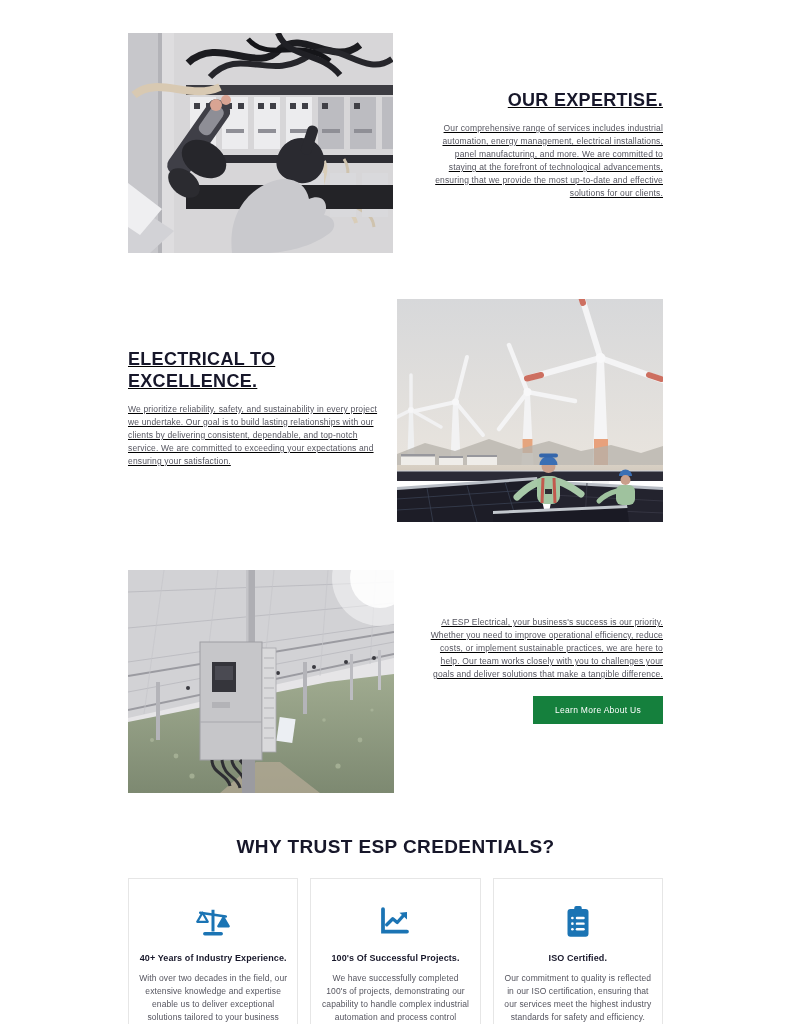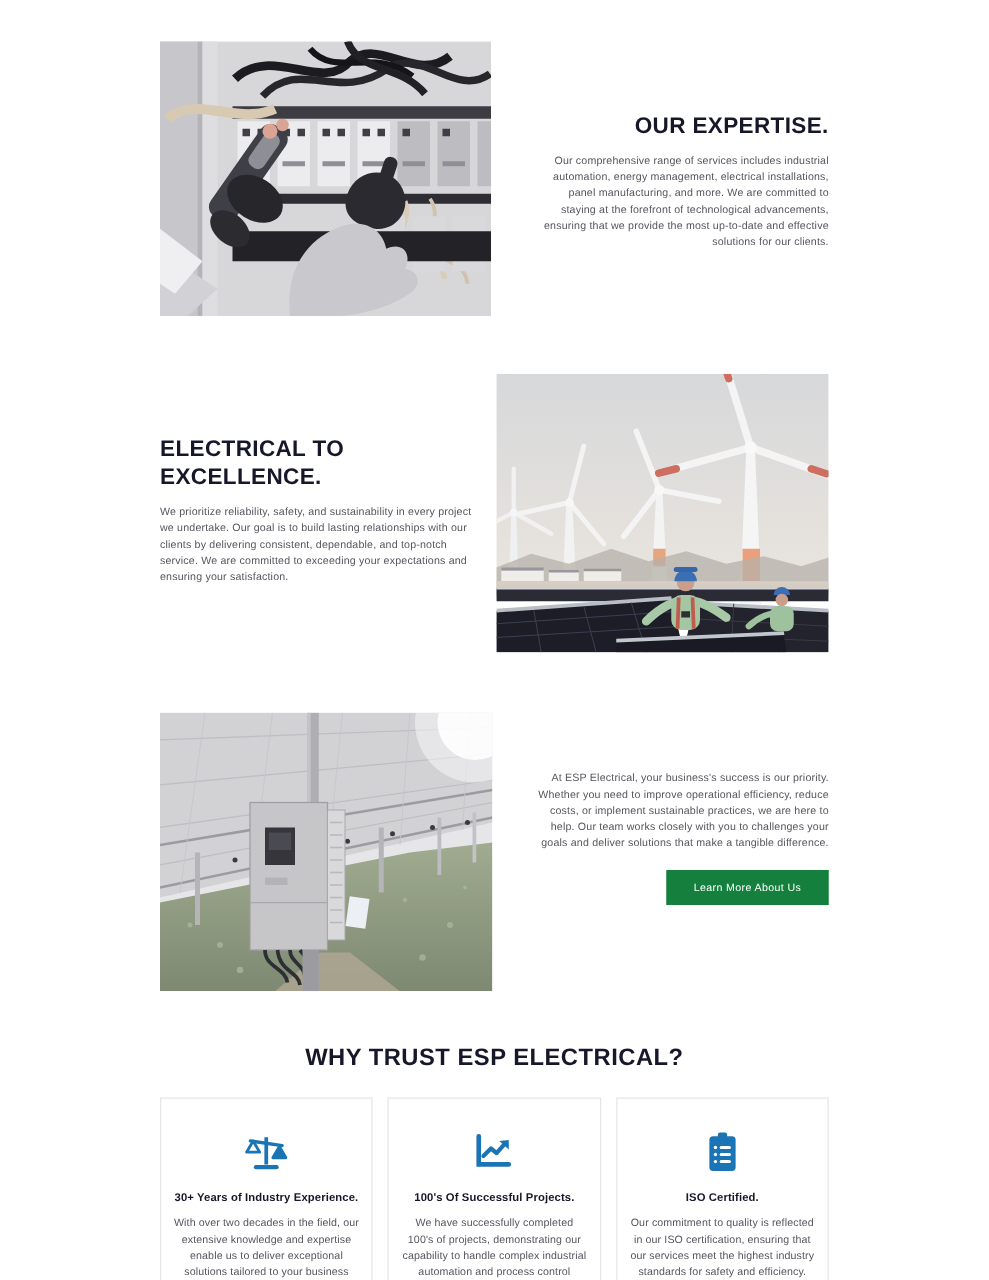--- a/index.html
+++ b/index.html
@@ -1,21 +1,21 @@
 <!DOCTYPE html>
 <html><head>
 <meta charset="utf-8">
 <style>
   html,body{margin:0;padding:0;background:#ffffff;}
   .page{
     width:791px;height:1024px;overflow:hidden;background:#ffffff;
     font-family:"Liberation Sans",sans-serif;position:relative;
   }
   .content{width:535px;margin:0 auto;padding-top:33px;}
-  .row{display:flex;}
+  .row{display:flex;text-decoration:underline;}
   .photo{width:265px;height:220px;flex-shrink:0;overflow:hidden;}
   .photo svg{display:block;width:100%;height:100%;}
   .sec1{margin-bottom:46px;}
   .sec2{margin-bottom:48px;}
   .sec2 .photo,.sec3 .photo{width:266px;height:223px;}
   .textcol{flex:1;min-width:0;}
   .t-right{text-align:right;padding-left:33px;}
   .t-left{text-align:left;padding-right:10px;}
   .sec1 .textcol{padding-top:57px;}
   .sec2 .textcol{padding-top:50px;}
@@ -344,34 +344,34 @@
           <rect x="150" y="148" width="16" height="24" fill="#eceff3" transform="rotate(8 158 160)"></rect>
         </svg>
       </div>
       <div class="textcol t-right">
         <p class="bodytext">At ESP Electrical, your business's success is our priority. Whether you need to improve operational efficiency, reduce costs, or implement sustainable practices, we are here to help. Our team works closely with you to challenges your goals and deliver solutions that make a tangible difference.</p>
         <button class="btn">Learn More About Us</button>
       </div>
     </section>
 
     <section class="credentials">
-      <h2 class="cred-heading">WHY TRUST ESP ELECTRICAL?</h2>
+      <h2 class="cred-heading">WHY TRUST ESP CREDENTIALS?</h2>
       <div class="cards">
 
         <div class="card">
           <div class="card-icon">
             <svg viewBox="0 0 48 48" fill="none" stroke="#1b74b4">
               <line x1="24" y1="9" x2="24" y2="38" stroke-width="4"></line>
               <line x1="13" y1="41" x2="35" y2="41" stroke-width="4.5" stroke-linecap="round"></line>
               <line x1="7" y1="13" x2="41" y2="18" stroke-width="3.5" stroke-linecap="round"></line>
               <path d="M3 25 L10 13 L17 25 Z" stroke-width="3" stroke-linejoin="round"></path>
               <path d="M31 31 L38 19 L45 31 Z" stroke-width="3" stroke-linejoin="round" fill="#1b74b4"></path>
             </svg>
           </div>
-          <div class="card-title">30+ Years of Industry Experience.</div>
+          <div class="card-title">40+ Years of Industry Experience.</div>
           <p class="card-body">With over two decades in the field, our extensive knowledge and expertise enable us to deliver exceptional solutions tailored to your business needs.</p>
         </div>
 
         <div class="card">
           <div class="card-icon">
             <svg viewBox="0 0 48 48" fill="none" stroke="#1b74b4">
               <path d="M8 8 V38 H40" stroke-width="5" stroke-linecap="round"></path>
               <path d="M13 29 L21 21 L27 26 L35 17" stroke-width="4.5" stroke-linecap="round" stroke-linejoin="round"></path>
               <polygon points="40,12 40,22 30,13" fill="#1b74b4" stroke="none"></polygon>
             </svg>

